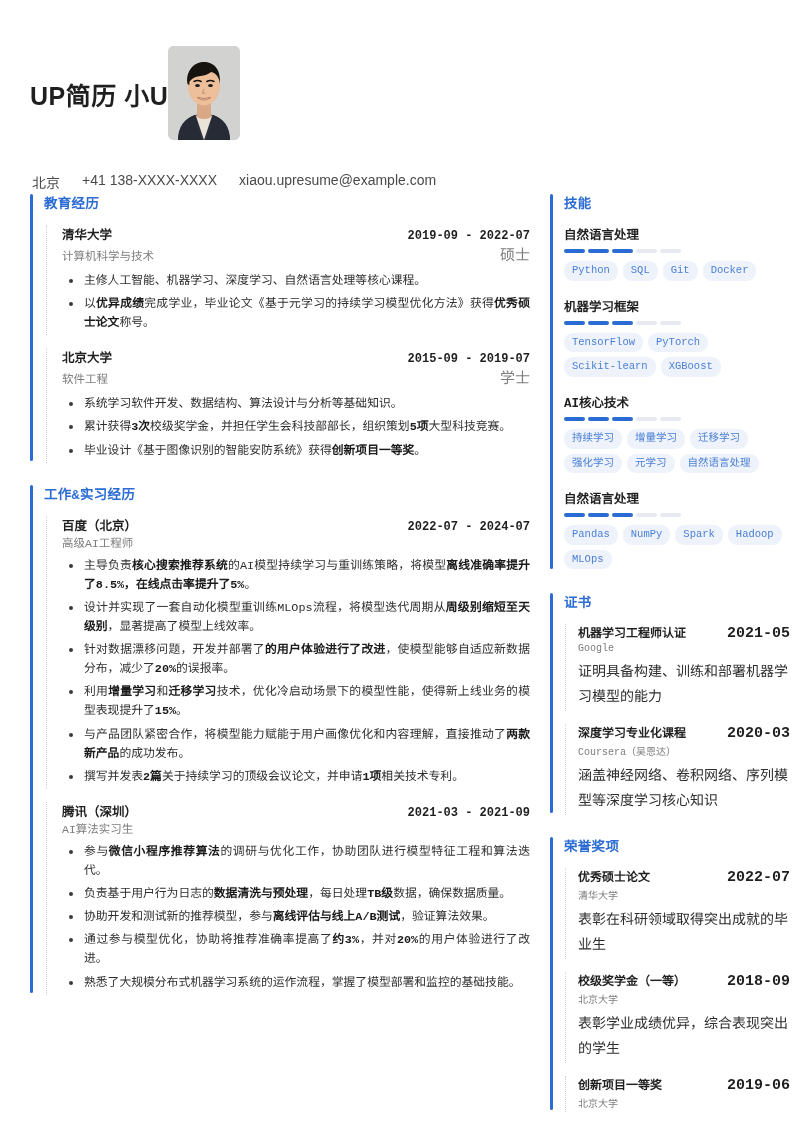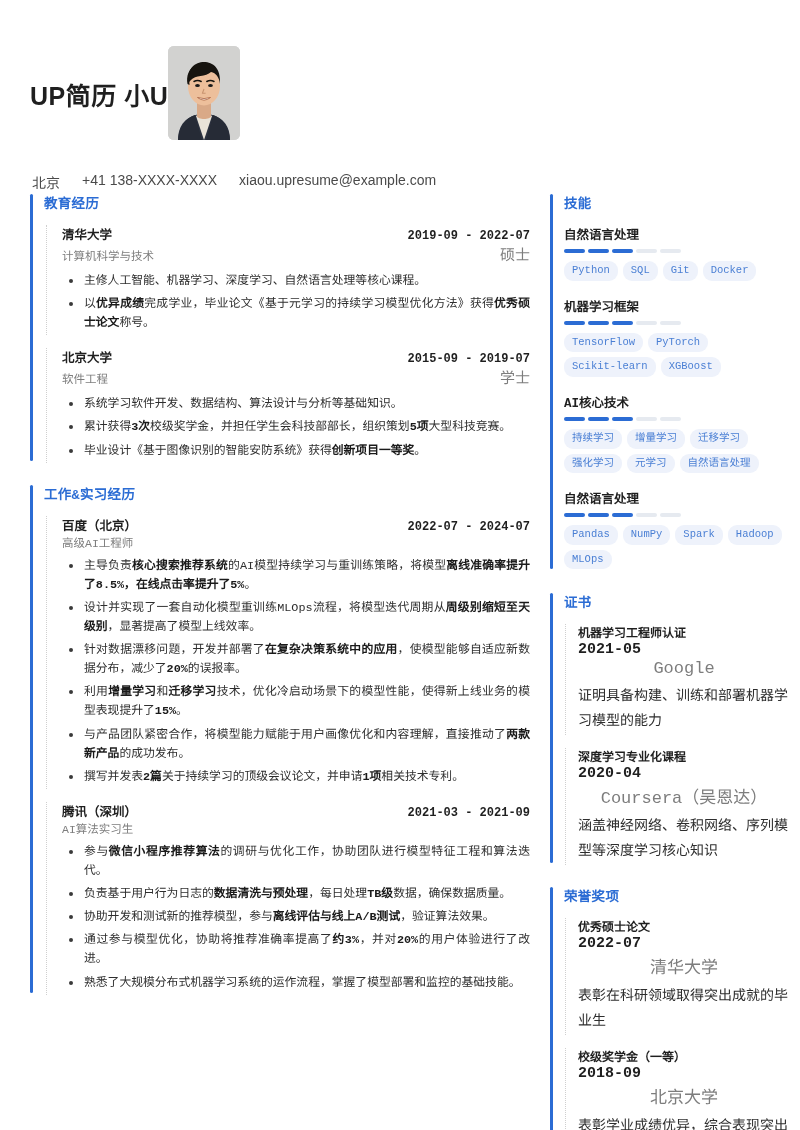--- a/index.html
+++ b/index.html
@@ -197,39 +197,37 @@
     position: absolute;
     left: 1px; top: 1px; bottom: -2px;
     width: 0;
     border-left: 1.5px dotted #cfcfcf;
   }
   .mini-entry:last-child { margin-bottom: 0; }
   .mini-row {
     display: flex;
     align-items: baseline;
     justify-content: space-between;
-    gap: 0;
-    flex-direction: column;
+    gap: 8px;
   }
   .mini-title {
     font-size: 12px;
     font-weight: bold;
     color: #1f1f1f;
   }
   .mini-date {
     font-size: 15px;
     font-weight: bold;
     color: #1f1f1f;
     white-space: nowrap;
   }
   .mini-org {
-    font-size: 17px;
+    font-size: 10px;
     color: #7d7d7d;
     margin-top: 1px;
-    text-align: center;
   }
   .mini-desc {
     font-size: 14px;
     color: #2e2e2e;
     line-height: 1.75;
     margin-top: 6px;
   }
 </style>
 </head>
 <body>
@@ -323,21 +321,21 @@
                 <span class="entry-org">百度（北京）</span>
                 <span class="entry-date">2022-07 - 2024-07</span>
               </div>
               <div class="entry-row">
                 <span class="entry-sub">高级AI工程师</span>
                 <span class="entry-degree"></span>
               </div>
               <ul class="bullets">
                 <li>主导负责<b>核心搜索推荐系统</b>的AI模型持续学习与重训练策略，将模型<b>离线准确率提升了8.5%，在线点击率提升了5%</b>。</li>
                 <li>设计并实现了一套自动化模型重训练MLOps流程，将模型迭代周期从<b>周级别缩短至天级别</b>，显著提高了模型上线效率。</li>
-                <li>针对数据漂移问题，开发并部署了<b>在复杂决策系统中的应用</b>，使模型能够自适应新数据分布，减少了<b>20%</b>的误报率。</li>
+                <li>针对数据漂移问题，开发并部署了<b>的用户体验进行了改进</b>，使模型能够自适应新数据分布，减少了<b>20%</b>的误报率。</li>
                 <li>利用<b>增量学习</b>和<b>迁移学习</b>技术，优化冷启动场景下的模型性能，使得新上线业务的模型表现提升了<b>15%</b>。</li>
                 <li>与产品团队紧密合作，将模型能力赋能于用户画像优化和内容理解，直接推动了<b>两款新产品</b>的成功发布。</li>
                 <li>撰写并发表<b>2篇</b>关于持续学习的顶级会议论文，并申请<b>1项</b>相关技术专利。</li>
               </ul>
             </div>
             <div class="entry">
               <div class="entry-row">
                 <span class="entry-org">腾讯（深圳）</span>
                 <span class="entry-date">2021-03 - 2021-09</span>
               </div>
@@ -440,21 +438,21 @@
               <div class="mini-row">
                 <span class="mini-title">机器学习工程师认证</span>
                 <span class="mini-date">2021-05</span>
               </div>
               <div class="mini-org">Google</div>
               <div class="mini-desc">证明具备构建、训练和部署机器学习模型的能力</div>
             </div>
             <div class="mini-entry">
               <div class="mini-row">
                 <span class="mini-title">深度学习专业化课程</span>
-                <span class="mini-date">2020-04</span>
+                <span class="mini-date">2020-03</span>
               </div>
               <div class="mini-org">Coursera（吴恩达）</div>
               <div class="mini-desc">涵盖神经网络、卷积网络、序列模型等深度学习核心知识</div>
             </div>
           </div>
       </div>
 
       <div class="section">
         <div class="section-title">荣誉奖项</div>
         <div>

